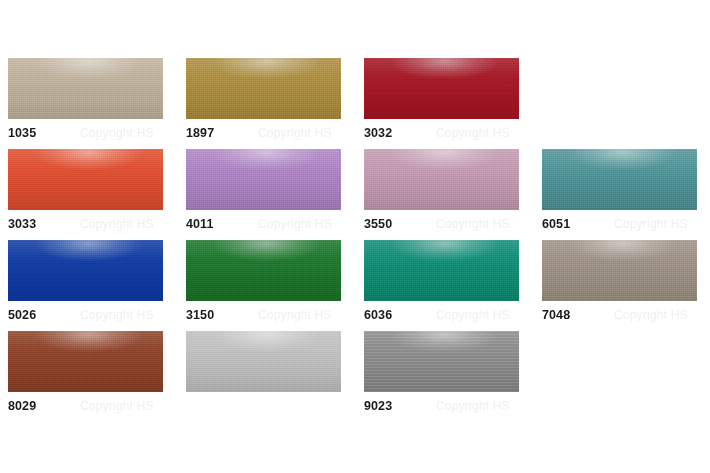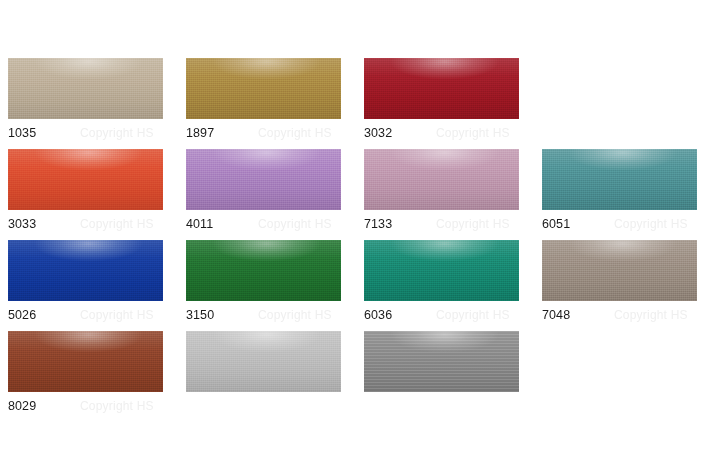--- a/index.html
+++ b/index.html
@@ -100,21 +100,21 @@
     display: flex;
     flex-direction: row;
     align-items: baseline;
     height: 30px;
     padding-top: 7px;
     box-sizing: border-box;
   }
 
   .swatch-code {
     font-size: 12.5px;
-    font-weight: normal;
+    font-weight: bold;
     color: #1b1b1b;
     letter-spacing: 0.1px;
     width: 72px;
     flex: none;
   }
 
   .swatch-watermark {
     font-size: 12px;
     font-weight: normal;
     color: #efefef;
@@ -178,21 +178,21 @@
           <span class="swatch-code">4011</span>
           <span class="swatch-watermark">Copyright HS</span>
         </div>
       </div>
       <div class="swatch-cell">
         <div class="swatch-chip" style="background-color: rgb(192, 150, 174);">
           <div class="sheen"></div>
           <div class="grain"></div>
         </div>
         <div class="swatch-meta">
-          <span class="swatch-code">7133</span>
+          <span class="swatch-code">3550</span>
           <span class="swatch-watermark">Copyright HS</span>
         </div>
       </div>
       <div class="swatch-cell">
         <div class="swatch-chip" style="background-color: rgb(75, 143, 147);">
           <div class="sheen"></div>
           <div class="grain"></div>
         </div>
         <div class="swatch-meta">
           <span class="swatch-code">6051</span>
@@ -257,16 +257,20 @@
         <div class="swatch-chip" style="background-color: rgb(189, 189, 189);">
           <div class="sheen"></div>
           <div class="grain"></div>
         </div>
       </div>
       <div class="swatch-cell">
         <div class="swatch-chip brushed" style="background-color: rgb(141, 141, 141);">
           <div class="sheen"></div>
           <div class="grain"></div>
         </div>
+        <div class="swatch-meta">
+          <span class="swatch-code">9023</span>
+          <span class="swatch-watermark">Copyright HS</span>
+        </div>
       </div>
       <div class="swatch-cell empty"></div>
     </div>
   </div>
 
 </body></html>

